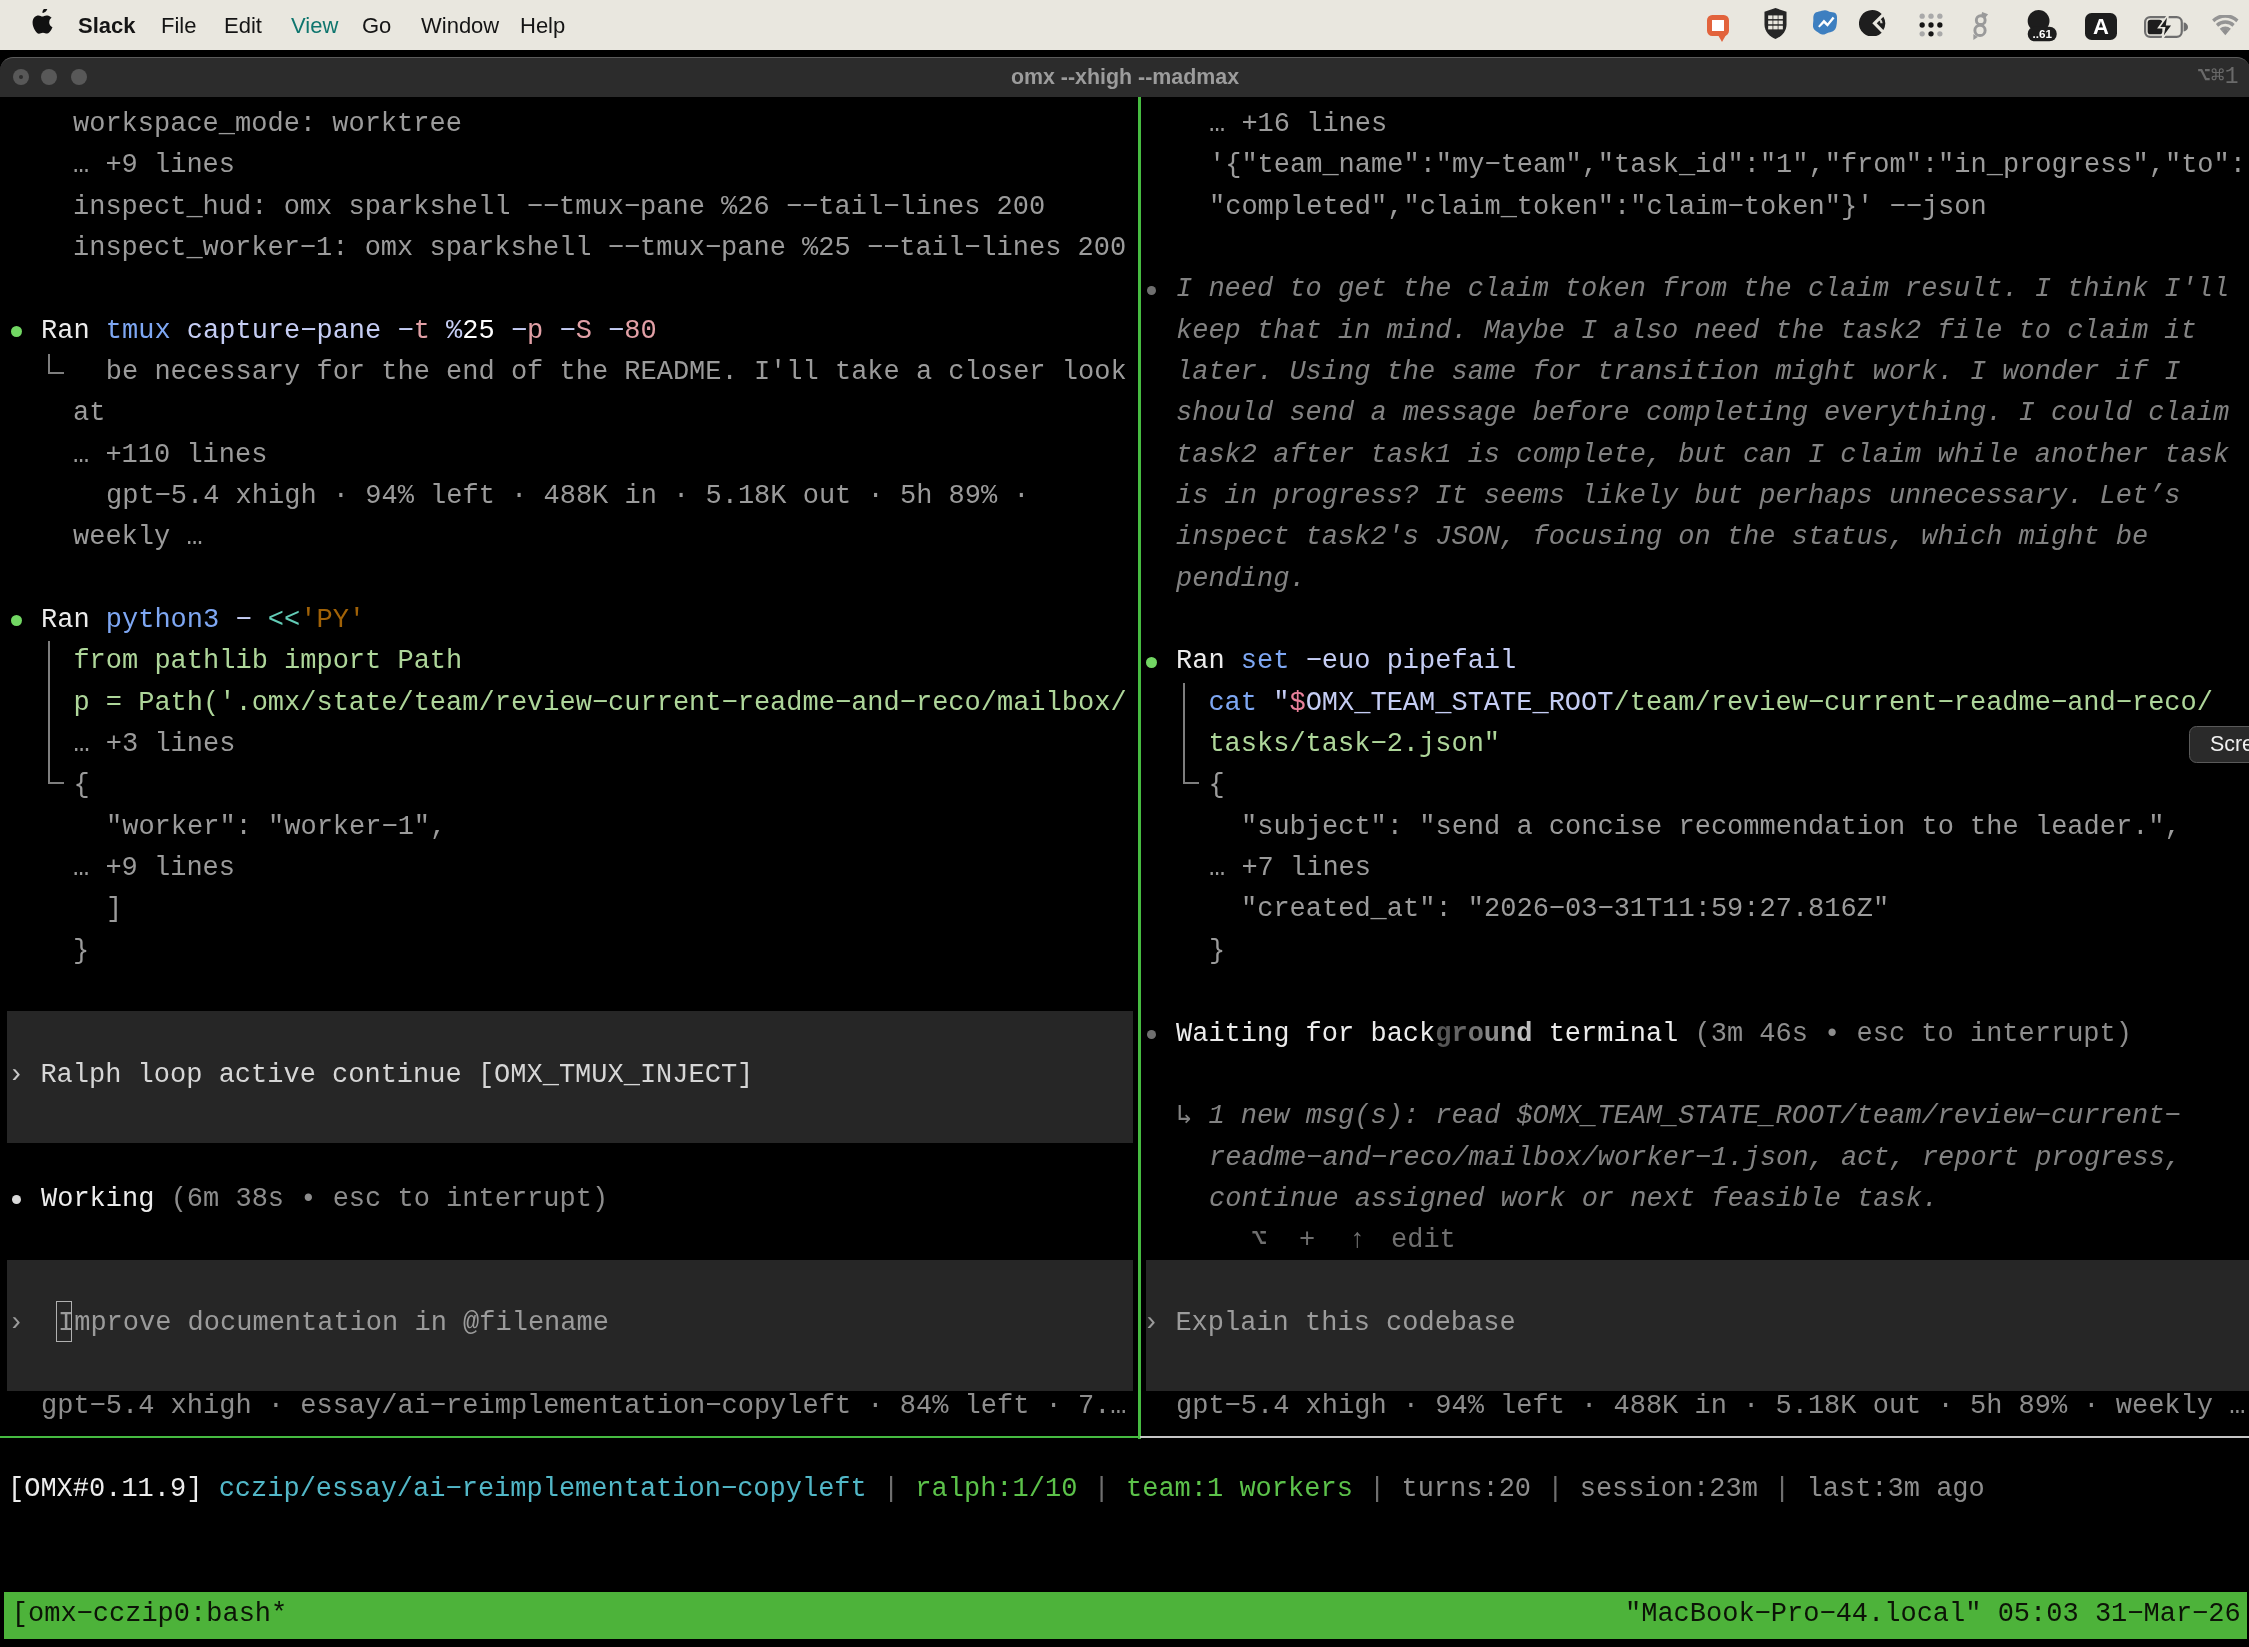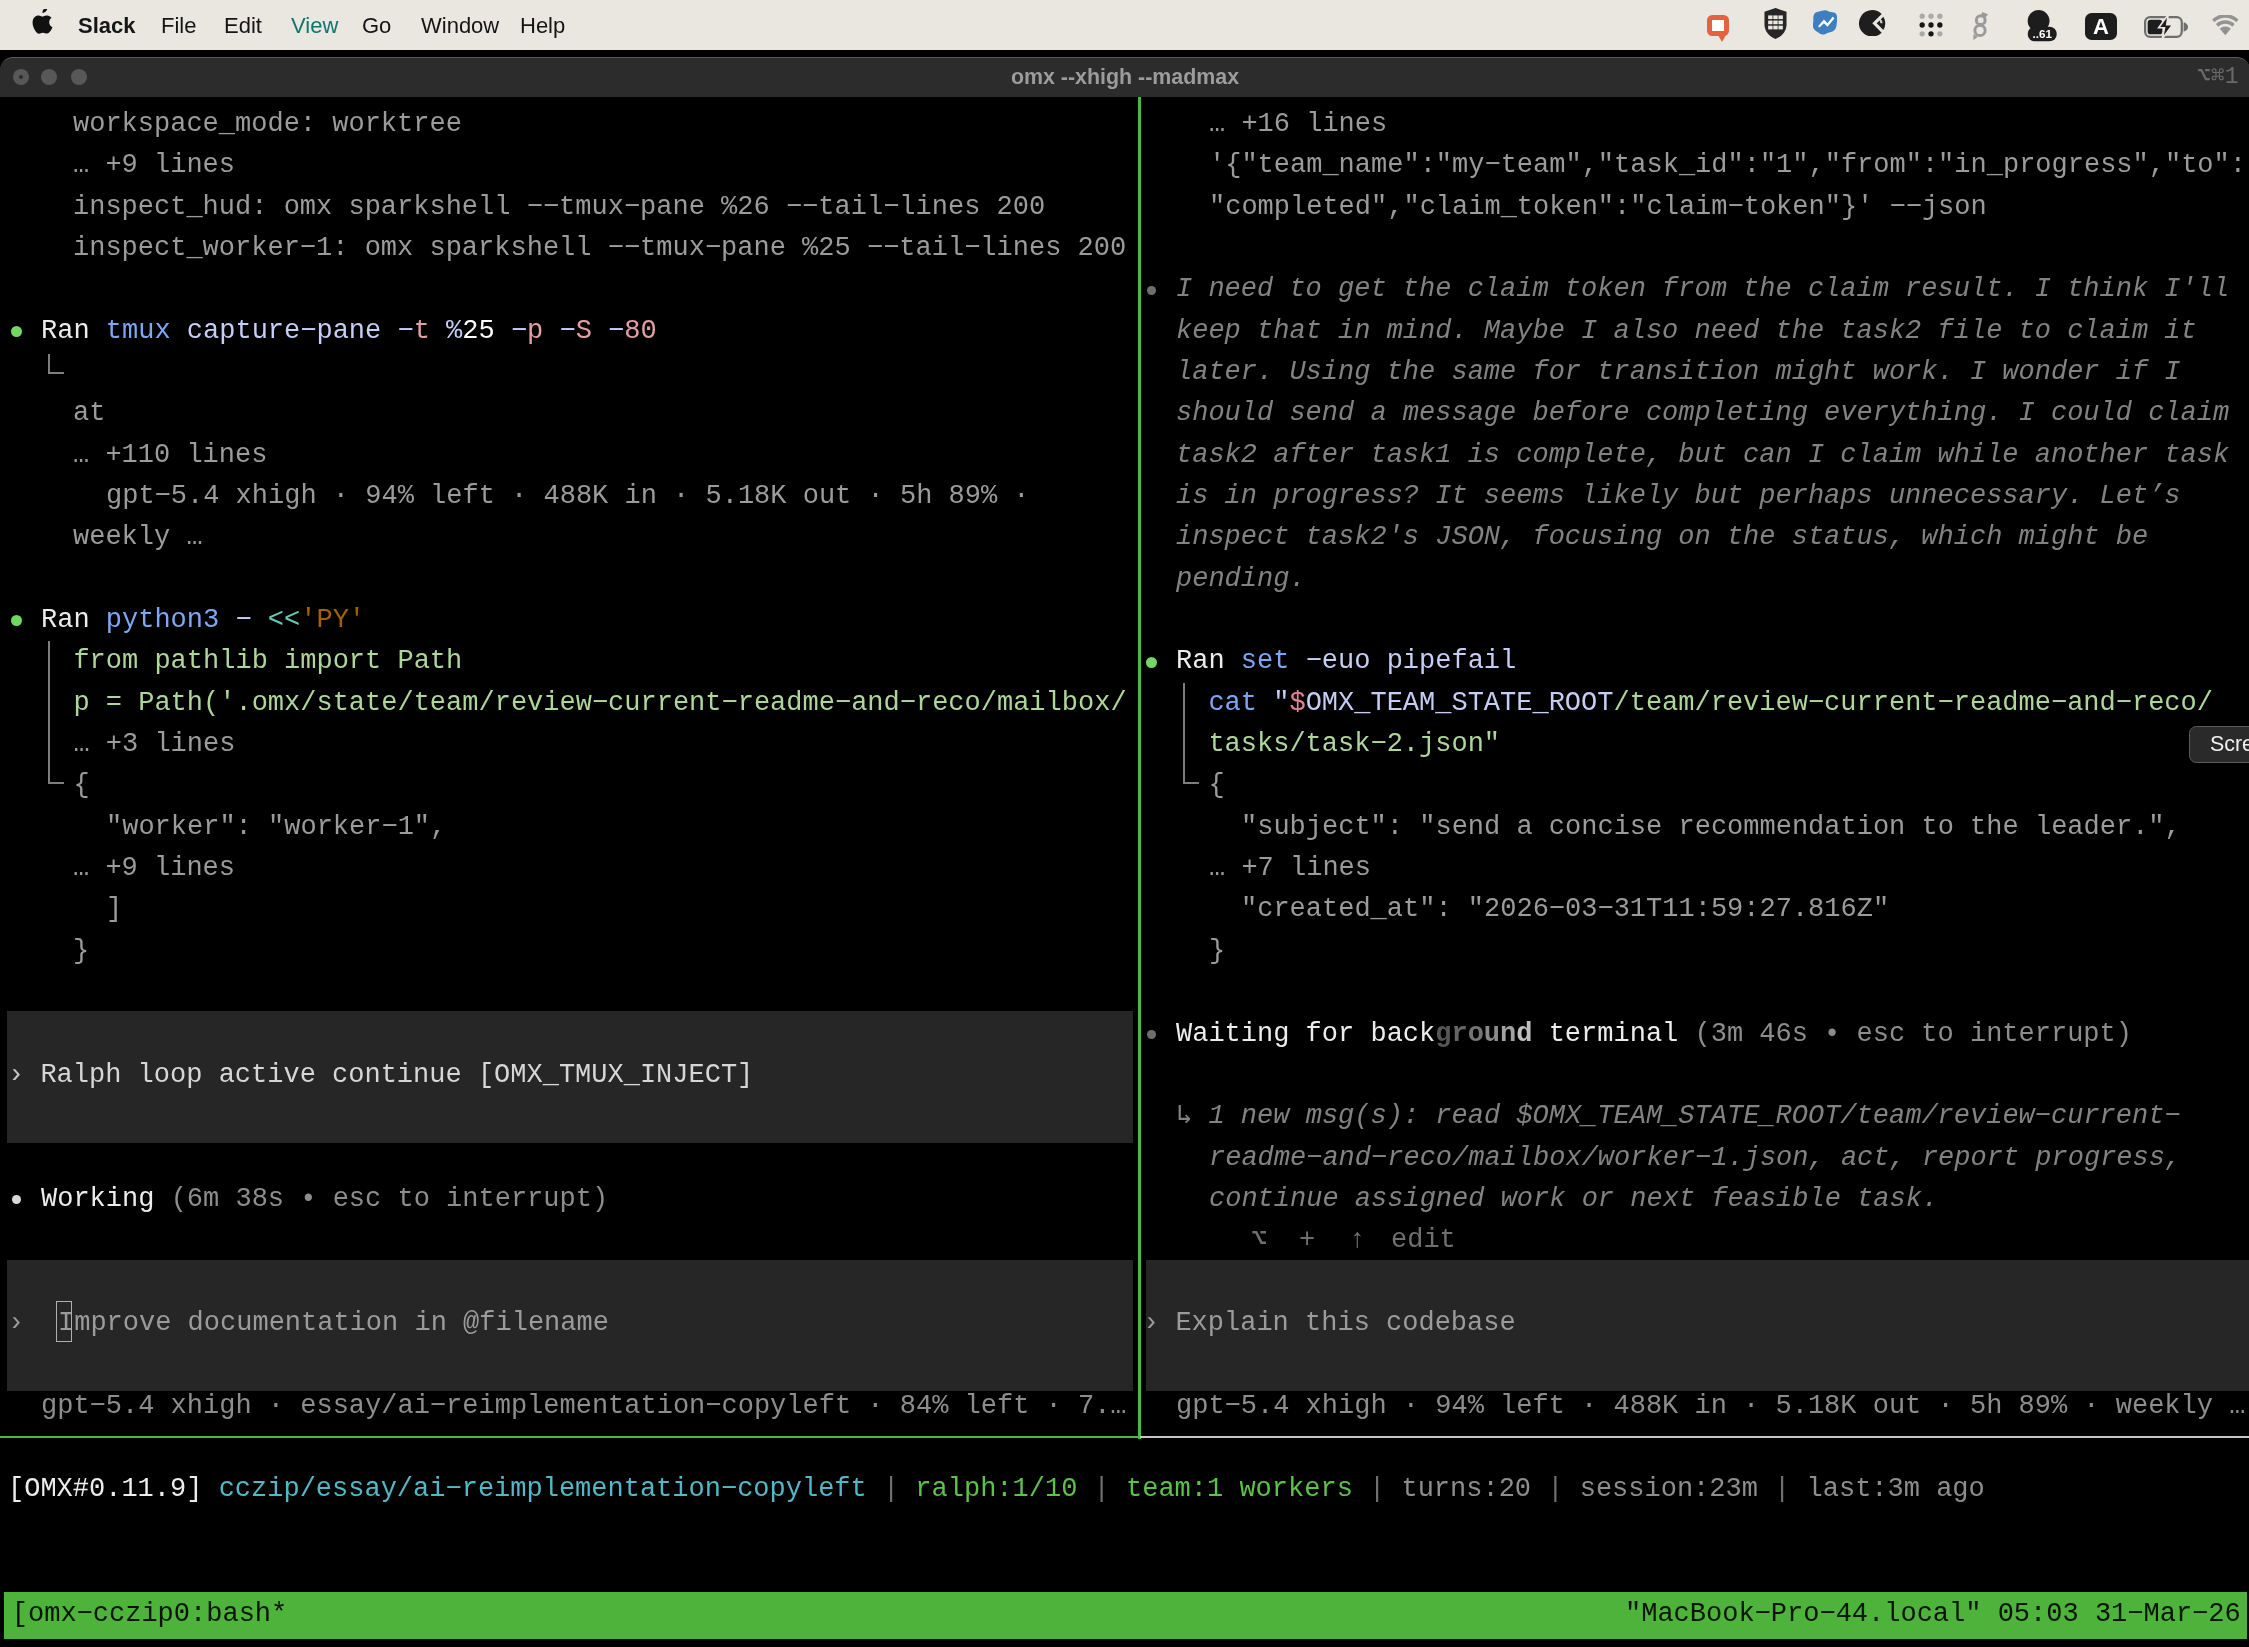--- a/index.html
+++ b/index.html
@@ -111,21 +111,21 @@
 <div style="position:absolute;left:2189px;top:726px;width:74px;height:37px;background:#2a2a2a;border:1.5px solid #5a5a5a;border-radius:7.4px;box-sizing:border-box;z-index:15;color:#f0f0f0;font-size:21.4px;line-height:35px;padding-left:20px">Scre</div>
 <div style="position:absolute;left:3.7px;top:1592px;width:2243px;height:47px;background:#4db33a;z-index:10"></div>
 <div class="tr" style="left:11.8px;top:1594px;z-index:11"><span style="color:#0c1407">[omx−cczip0:bash*</span></div>
 <div class="tr" style="left:1625px;top:1594px;z-index:11"><span style="color:#0c1407">"MacBook−Pro−44.local" 05:03 31−Mar−26</span></div>
 <div class="tr " style="left:73px;top:104px"><span class="g">workspace_mode: worktree</span></div>
 <div class="tr " style="left:73px;top:145px"><span class="g">… +9 lines</span></div>
 <div class="tr " style="left:73px;top:187px"><span class="g">inspect_hud: omx sparkshell −−tmux−pane %26 −−tail−lines 200</span></div>
 <div class="tr " style="left:73px;top:228px"><span class="g">inspect_worker−1: omx sparkshell −−tmux−pane %25 −−tail−lines 200</span></div>
 <div style="position:absolute;left:10.7px;top:326px;width:11px;height:11px;border-radius:50%;background:#72d763;z-index:5"></div>
 <div class="tr " style="left:41px;top:311px"><span class="b">Ran</span> <span class="bl">tmux</span> <span class="lv">capture−pane</span> <span class="lv">−</span><span class="sa">t</span> <span class="lv">%</span><span class="or1">25</span> <span class="lv">−</span><span class="sa">p</span> <span class="lv">−</span><span class="sa">S</span> <span class="lv">−</span><span class="sa">80</span></div>
-<div class="tr " style="left:41px;top:352px"><span> </span>   </div>
+<div class="tr " style="left:41px;top:352px"><span> </span>   <span class="g">be necessary for the end of the README. I'll take a closer look</span></div>
 <div class="tr " style="left:73px;top:393px"><span class="g">at</span></div>
 <div class="tr " style="left:73px;top:435px"><span class="g">… +110 lines</span></div>
 <div class="tr " style="left:106px;top:476px"><span class="g">gpt−5.4 xhigh · 94% left · 488K in · 5.18K out · 5h 89% ·</span></div>
 <div class="tr " style="left:73px;top:517px"><span class="g">weekly …</span></div>
 <div style="position:absolute;left:10.7px;top:615px;width:11px;height:11px;border-radius:50%;background:#72d763;z-index:5"></div>
 <div class="tr " style="left:41px;top:600px"><span class="b">Ran</span> <span class="bl">python3</span> <span class="lv">−</span> <span class="te">&lt;&lt;</span><span class="pu">'PY'</span></div>
 <div class="tr " style="left:41px;top:641px"><span> </span> <span class="gr">from pathlib import Path</span></div>
 <div class="tr " style="left:41px;top:683px"><span> </span> <span class="gr">p = Path('.omx/state/team/review−current−readme−and−reco/mailbox/</span></div>
 <div class="tr " style="left:41px;top:724px"><span> </span> <span class="g">… +3 lines</span></div>
 <div class="tr " style="left:41px;top:765px"><span> </span> <span class="g">{</span></div>

